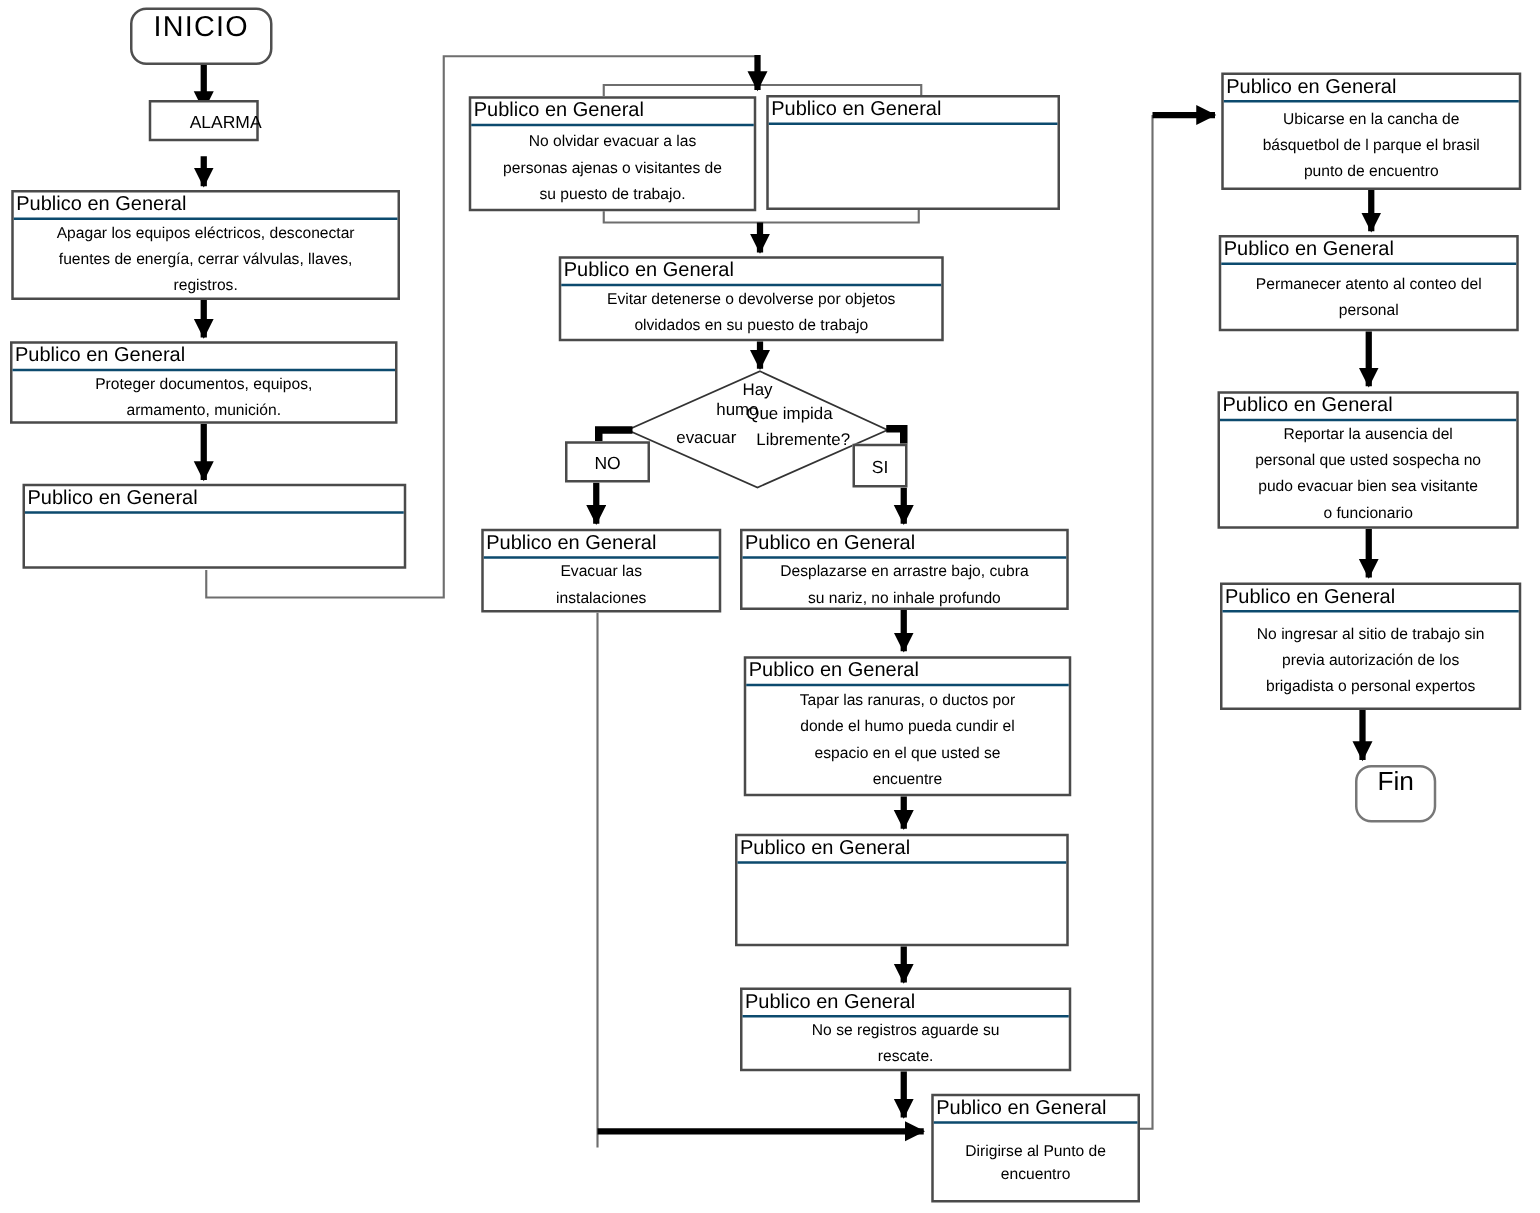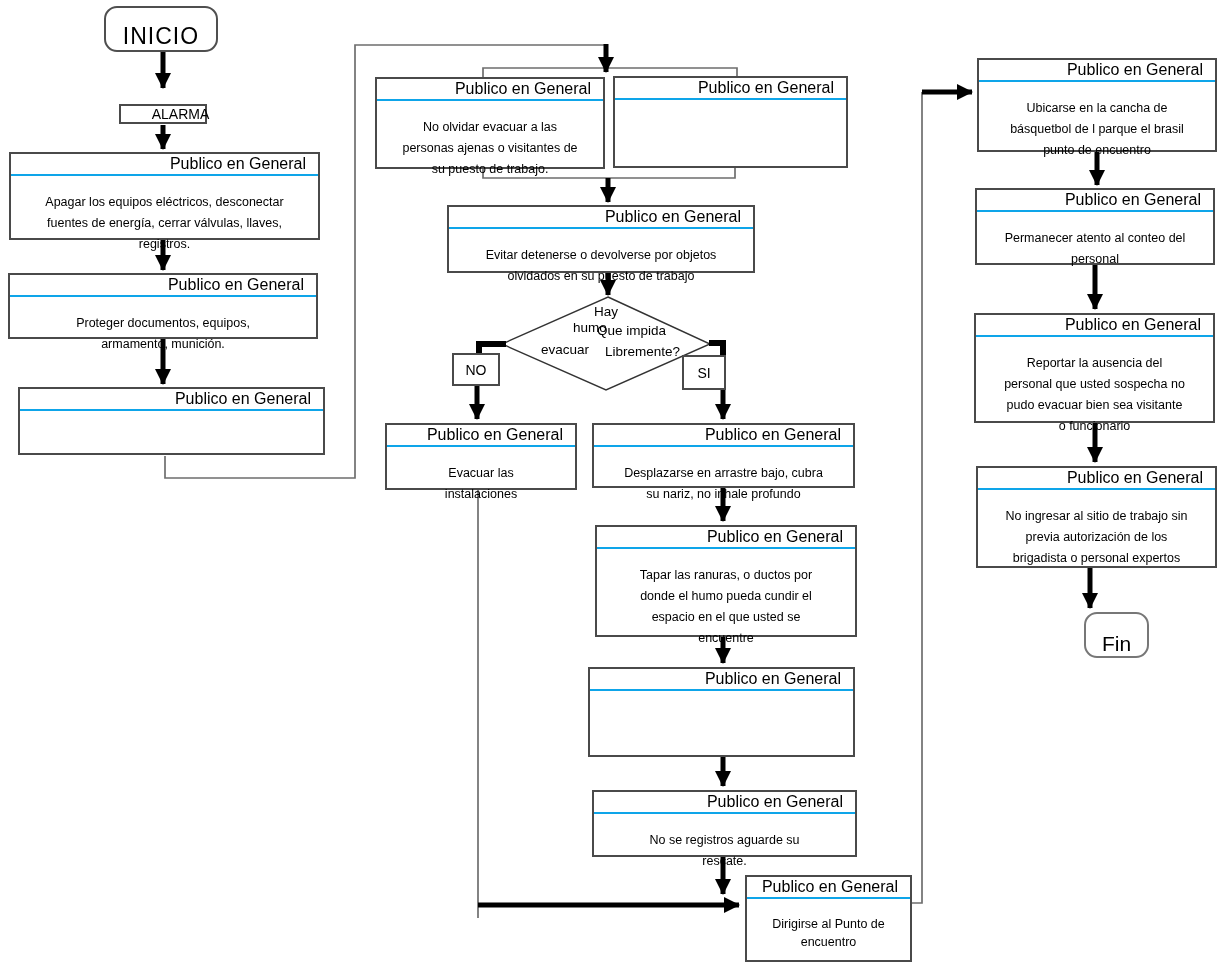--- a/index.html
+++ b/index.html
@@ -6,31 +6,31 @@
   #canvas{
     position:relative;width:1232px;height:970px;background:#fff;overflow:hidden;
     font-family:"Liberation Sans","DejaVu Sans",sans-serif;color:#000;
   }
   #lines{position:absolute;left:0;top:0;width:1232px;height:970px;}
   .pbox{
     position:absolute;background:#fff;border:2px solid #4a4a4a;
     display:flex;flex-direction:column;box-sizing:border-box;
   }
   .pbox-h{
-    flex:0 0 auto;border-bottom:2px solid #0ea5e9;text-align:right;
-    font-size:16px;line-height:20px;padding:0 12px;white-space:nowrap;overflow:hidden;
+    flex:0 0 auto;border-bottom:2px solid #0c4a6e;text-align:left;
+    font-size:16px;line-height:20px;padding:0 2px;white-space:nowrap;overflow:hidden;
   }
   .pbox-b{
     flex:1 1 auto;display:flex;align-items:center;justify-content:center;
-    text-align:center;font-size:12.5px;line-height:21px;white-space:pre-line;padding:16px 3px;
+    text-align:center;font-size:12.5px;line-height:21px;white-space:pre-line;padding:0 3px;
   }
   .lh-lg .pbox-b{line-height:18px;}
   .term{
     position:absolute;background:#fff;border:2px solid #4f4f4f;border-radius:13px;
-    display:flex;align-items:flex-end;justify-content:center;box-sizing:border-box;
+    display:flex;align-items:flex-start;justify-content:center;box-sizing:border-box;
   }
   .plain{
     position:absolute;background:#fff;border:2px solid #4a4a4a;
     display:flex;align-items:center;justify-content:center;box-sizing:border-box;
     font-size:14px;
   }
   .dword{position:absolute;font-size:13.5px;white-space:nowrap;}
   #t-start{font-size:23px;letter-spacing:1px;}
   #t-end{font-size:21px;margin-left:32px;}
 </style>
@@ -81,21 +81,21 @@
       <line x1="1095" y1="265" x2="1095" y2="309"></line>
       <line x1="1095" y1="423" x2="1095" y2="462"></line>
       <line x1="1090" y1="568" x2="1090" y2="608"></line>
     </g>
   </svg>
 
   <div class="term" id="t-start" style="left:104px;top:6px;width:114px;height:46px;">
     <span>INICIO</span>
   </div>
 
-  <div class="plain" style="left:119px;top:104px;width:88px;height:20px;padding-left:35px;">
+  <div class="plain" style="left:119px;top:80px;width:88px;height:33px;padding-left:35px;">
     <span>ALARMA</span>
   </div>
 
   <div class="pbox" style="left:9px;top:152px;width:311px;height:88px;">
     <div class="pbox-h">Publico en General</div>
     <div class="pbox-b">Apagar los equipos eléctricos, desconectar
 fuentes de energía, cerrar válvulas, llaves,
 registros.</div>
   </div>
 
@@ -125,21 +125,21 @@
     <div class="pbox-b">Evitar detenerse o devolverse por objetos
 olvidados en su puesto de trabajo</div>
   </div>
 
   <span class="dword" style="left:594px;top:304px;">Hay</span>
   <span class="dword" style="left:550px;top:320px;margin-left:23px;">humo</span>
   <span class="dword" style="left:597px;top:323px;">Que impida</span>
   <span class="dword" style="left:541px;top:342px;">evacuar</span>
   <span class="dword" style="left:605px;top:344px;">Libremente?</span>
 
-  <div class="plain" style="left:452px;top:353px;width:48px;height:33px;">
+  <div class="plain" style="left:452px;top:353px;width:68px;height:33px;">
     <span>NO</span>
   </div>
   <div class="plain" style="left:682px;top:355px;width:44px;height:35px;">
     <span>SI</span>
   </div>
 
   <div class="pbox" style="left:385px;top:423px;width:192px;height:67px;">
     <div class="pbox-h">Publico en General</div>
     <div class="pbox-b">Evacuar las
 instalaciones</div>

